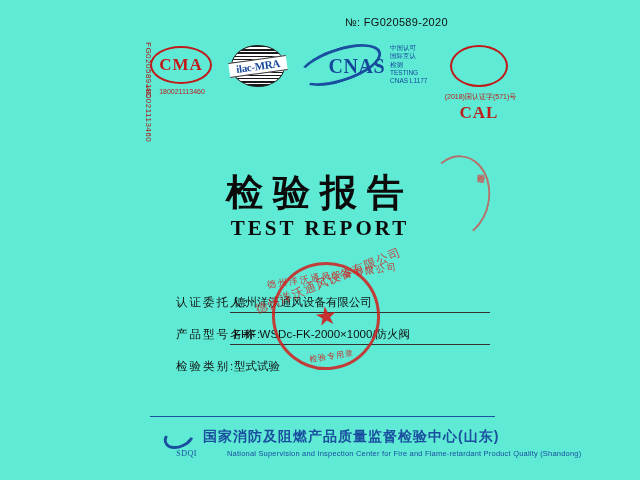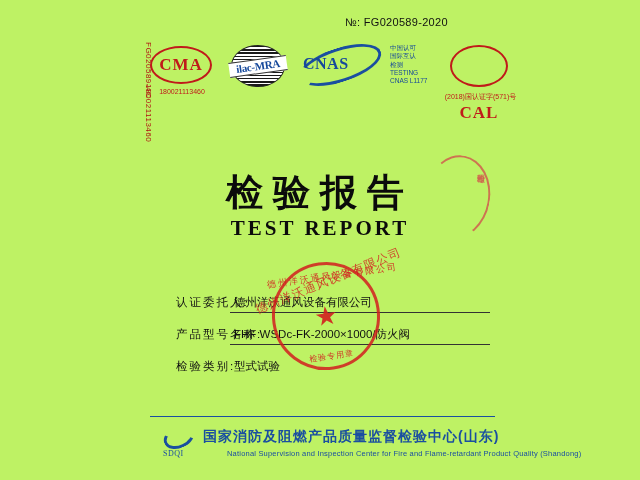--- a/index.html
+++ b/index.html
@@ -13,21 +13,21 @@
     overflow: hidden;
     font-family: "Liberation Sans", sans-serif;
     color: #111;
     position: relative;
   }
   .page {
     position: absolute;
     left: 0; top: 0;
     width: 640px;
     height: 480px;
-    background: #bef264;
+    background: #5eead4;
   }
 
   
   .report-no {
     position: absolute;
     left: 345px;
     top: 16px;
     font-size: 11px;
     color: #111;
     letter-spacing: .3px;
@@ -151,26 +151,26 @@
     left: 2px; top: 4px;
     width: 86px; height: 34px;
     border: 3px solid #1a4fa0;
     border-radius: 50%;
     box-sizing: border-box;
     border-left-color: transparent;
     transform: rotate(-18deg);
   }
   .cnas .word {
     position: absolute;
-    left: 8px; top: 11px;
+    left: 0; top: 11px;
     width: 90px;
-    text-align: left;
+    text-align: right;
     font-family: "Liberation Serif", serif;
     font-weight: bold;
-    font-size: 16px;
+    font-size: 20px;
     color: #15489b;
     letter-spacing: .5px;
   }
   .cnas-text {
     position: absolute;
     left: 240px;
     top: 0px;
     width: 60px;
     font-size: 6.5px;
     line-height: 8.3px;
@@ -374,21 +374,21 @@
     border-radius: 50%;
     box-sizing: border-box;
     border-right-color: transparent;
     border-top-color: transparent;
     transform: rotate(-25deg);
   }
   .sdqi-mark .name {
     position: absolute;
     left: 0; top: 23px;
     width: 34px;
-    text-align: left;
+    text-align: right;
     font-family: "Liberation Serif", serif;
     font-size: 8px;
     color: #1a4fa0;
     letter-spacing: .5px;
   }
   .footer-cn {
     position: absolute;
     left: 203px;
     top: 428px;
     font-size: 14px;

